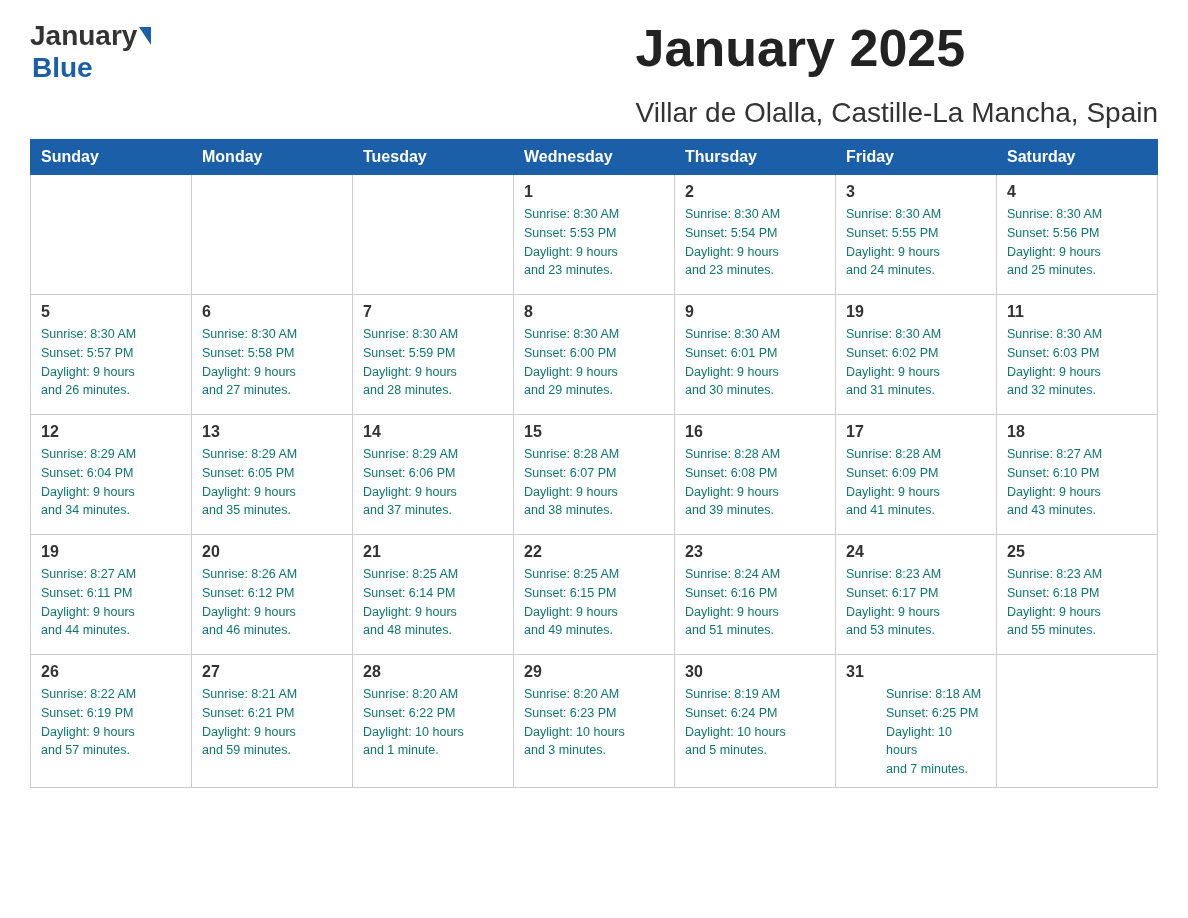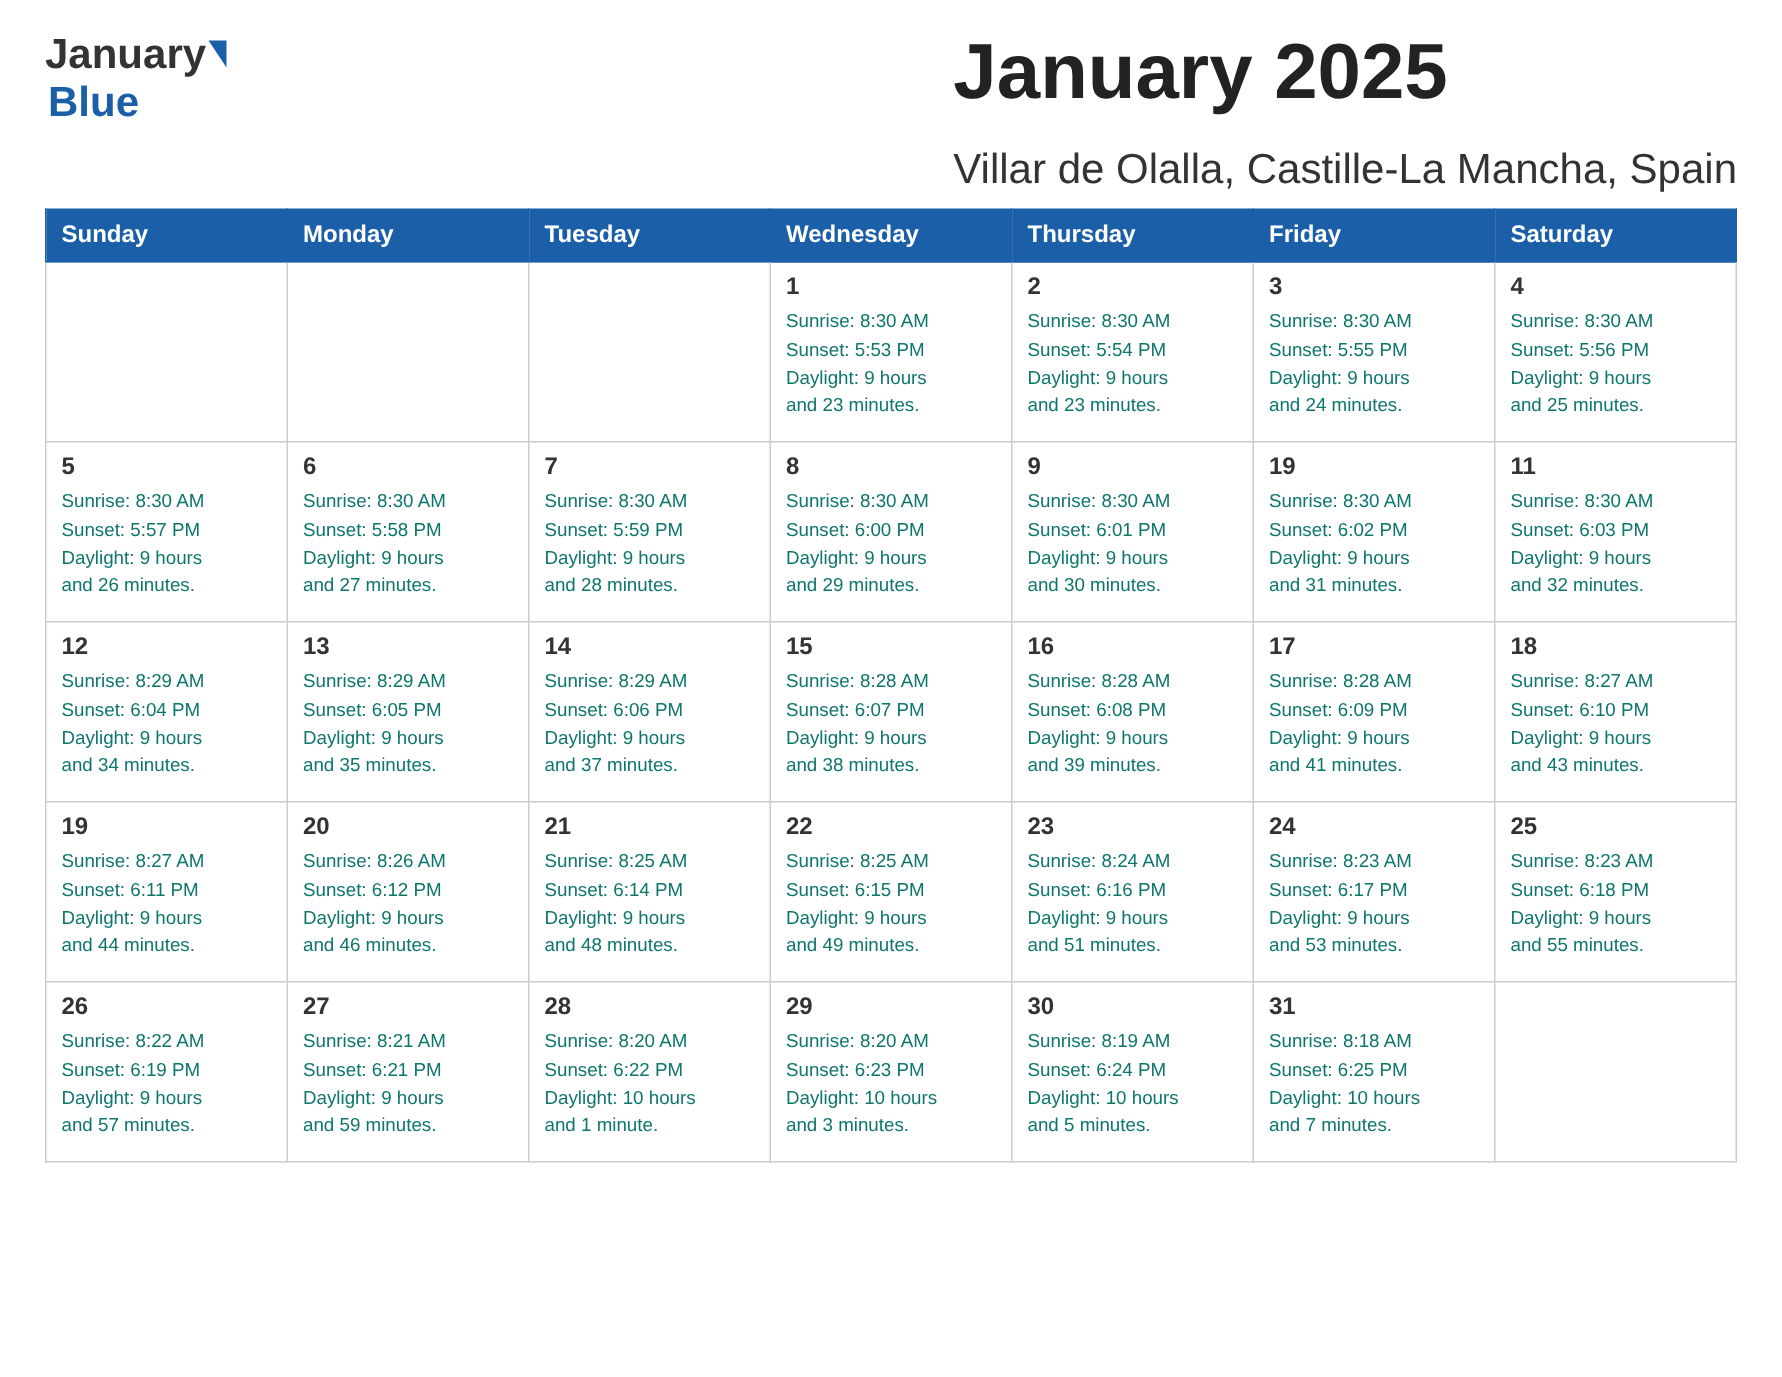--- a/index.html
+++ b/index.html
@@ -349,21 +349,21 @@
         </td>
         <td>
           <span class="day-number">30</span>
           <div class="day-info" style="white-space: pre-line;">Sunrise: 8:19 AM
 Sunset: 6:24 PM
 Daylight: 10 hours
 and 5 minutes.</div>
         </td>
         <td>
           <span class="day-number">31</span>
-          <div class="day-info" style="white-space: pre-line;">Sunrise: 8:18 AM
+          <div class="day-info" style="white-space: pre-line; margin-left: 40px;">Sunrise: 8:18 AM
 Sunset: 6:25 PM
 Daylight: 10 hours
 and 7 minutes.</div>
         </td>
         <td class="empty-cell"></td>
       </tr>
     </tbody>
 </table>
 
 </body></html>

